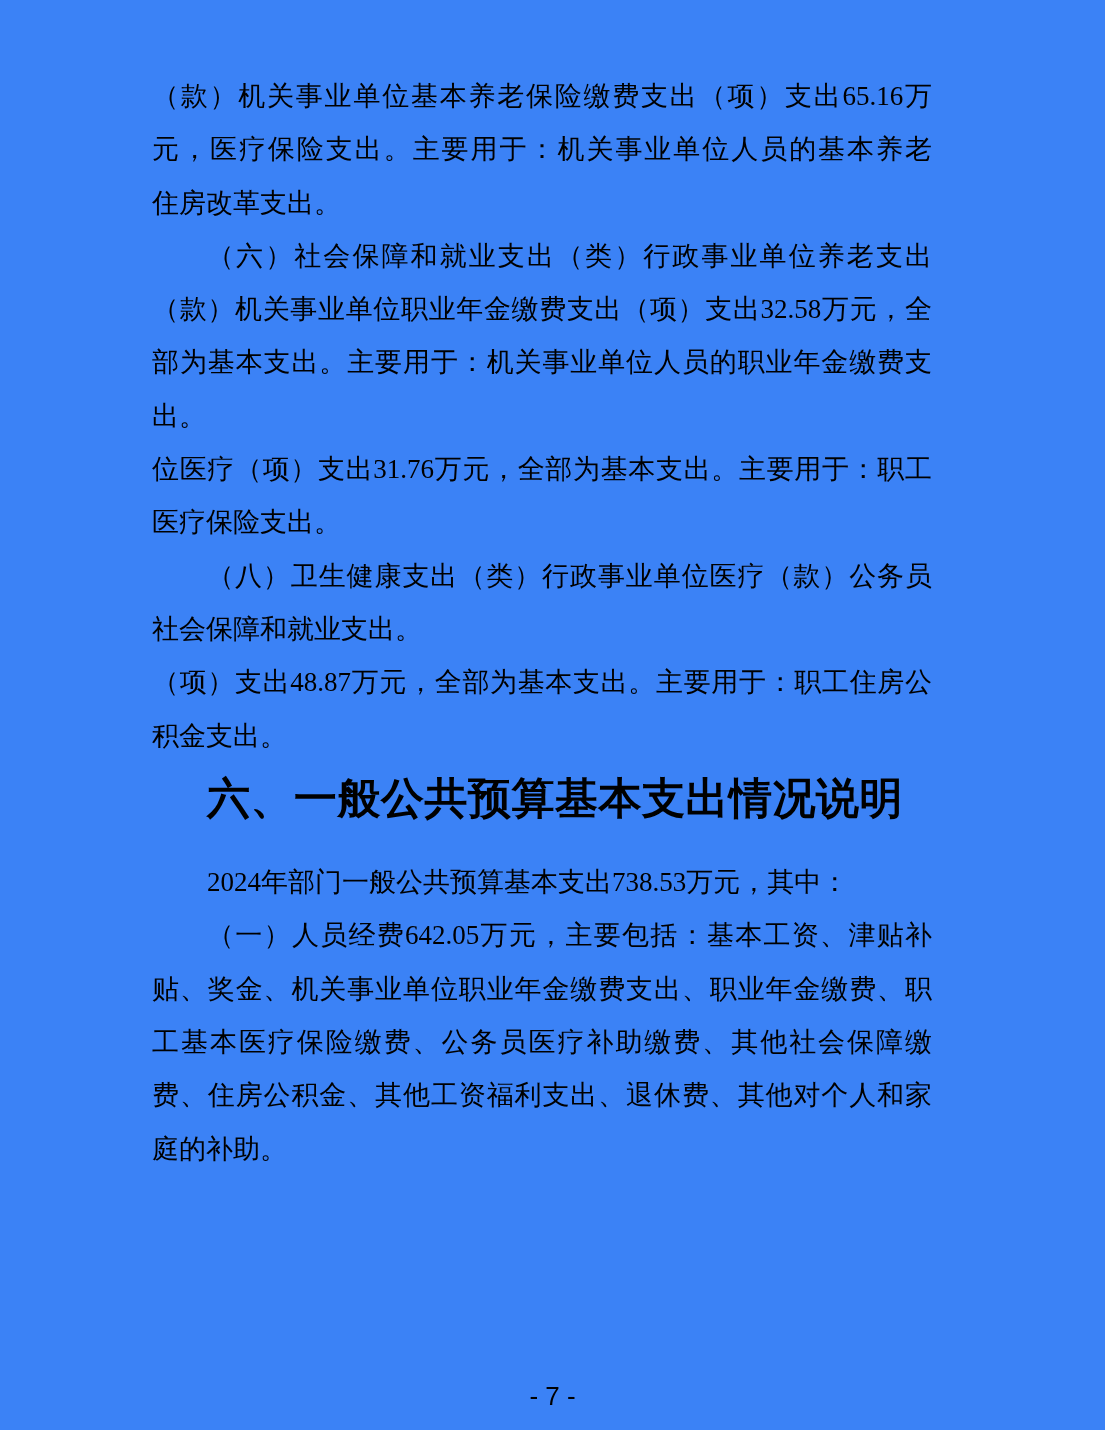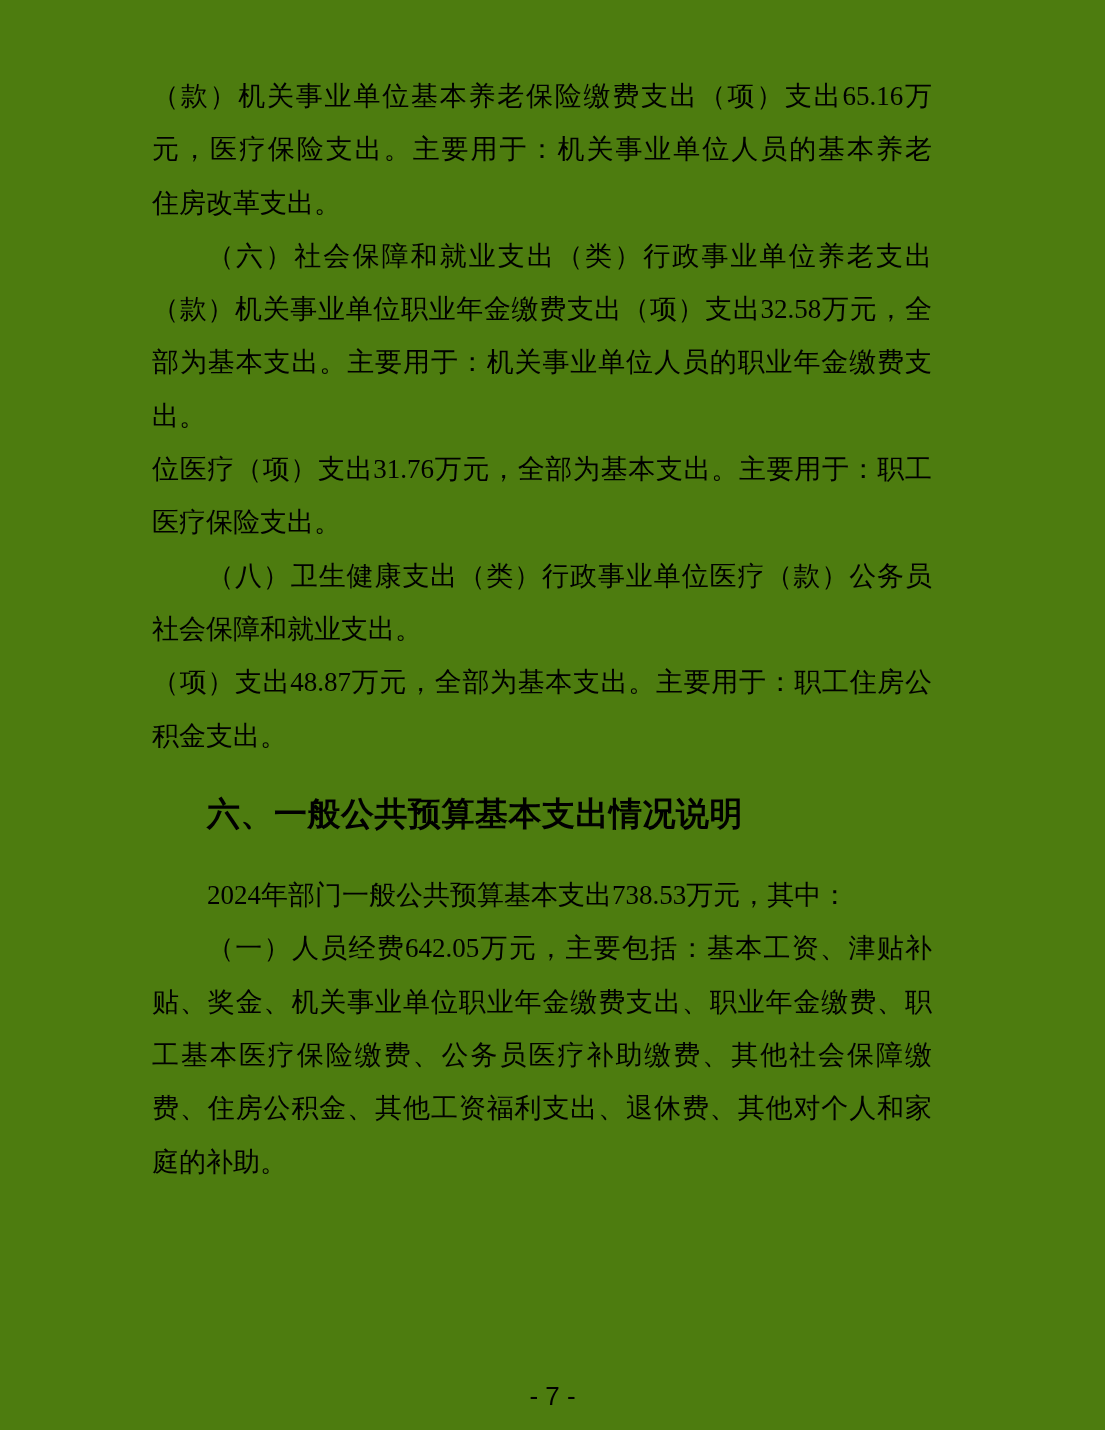--- a/index.html
+++ b/index.html
@@ -1,21 +1,21 @@
 <!DOCTYPE html>
 <html lang="zh"><head>
 <meta charset="utf-8">
 <style>
   html, body { margin: 0; padding: 0; background: #e8e8e8; }
   .page {
     position: relative;
     width: 1105px;
     height: 1430px;
     margin: 0 auto;
-    background: #4d7c0f;
+    background: #3b82f6;
     color: #000000;
     font-family: "Liberation Serif", serif;
     overflow: hidden;
   }
   .content {
     position: absolute;
     left: 152px;
     top: 70px;
     width: 780px;
     font-size: 27px;
@@ -28,25 +28,25 @@
     white-space: normal;
   }
   .fill {
     text-align-last: justify;
     text-justify: inter-character;
   }
   .ind { text-indent: 55px; }
   .heading {
     height: 53.3px;
     line-height: 53.3px;
-    margin-top: 25px;
+    margin-top: 12px;
     margin-bottom: 28px;
-    font-family: Liberation Serif, serif;
+    font-family: Liberation Mono, monospace;
     font-weight: bold;
-    font-size: 33px;
+    font-size: 43px;
     text-indent: 55px;
     letter-spacing: 0.5px;
   }
   .footer {
     position: absolute;
     left: 0;
     right: 0;
     top: 1381px;
     text-align: center;
     font-family: "Liberation Sans", sans-serif;

